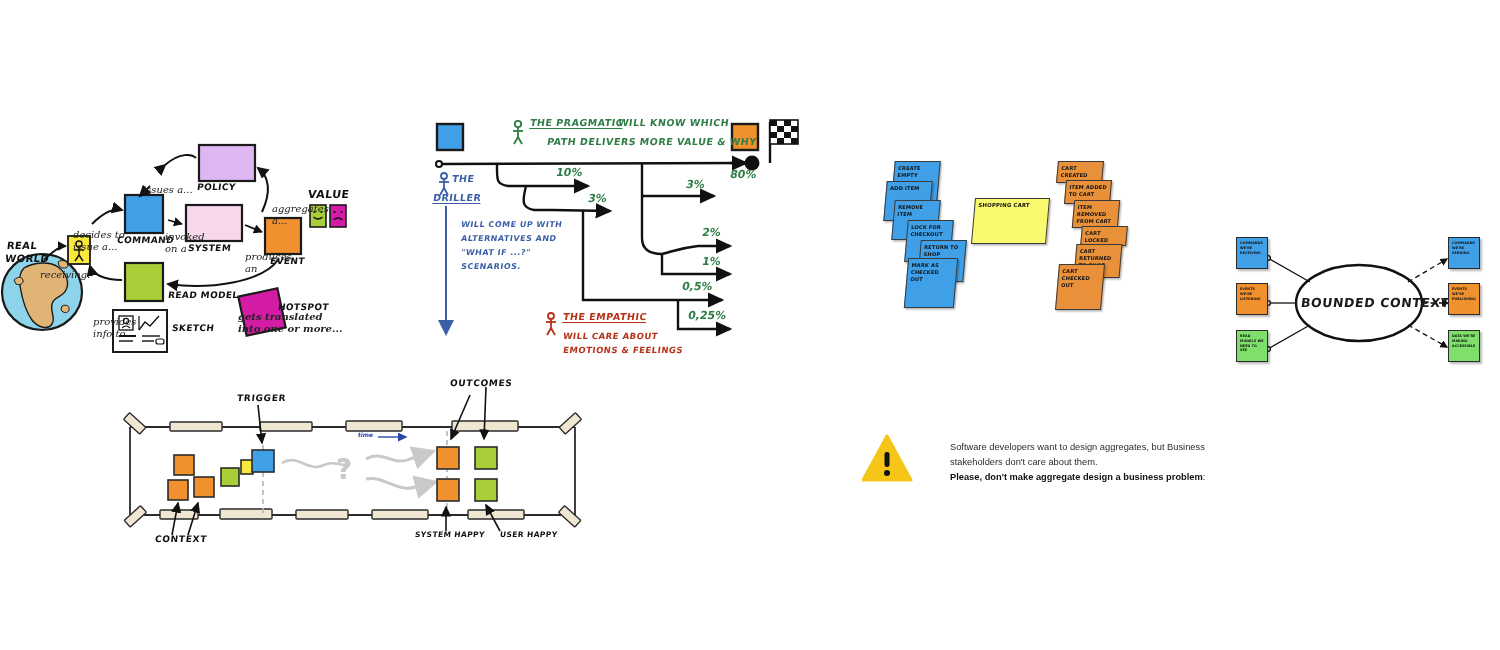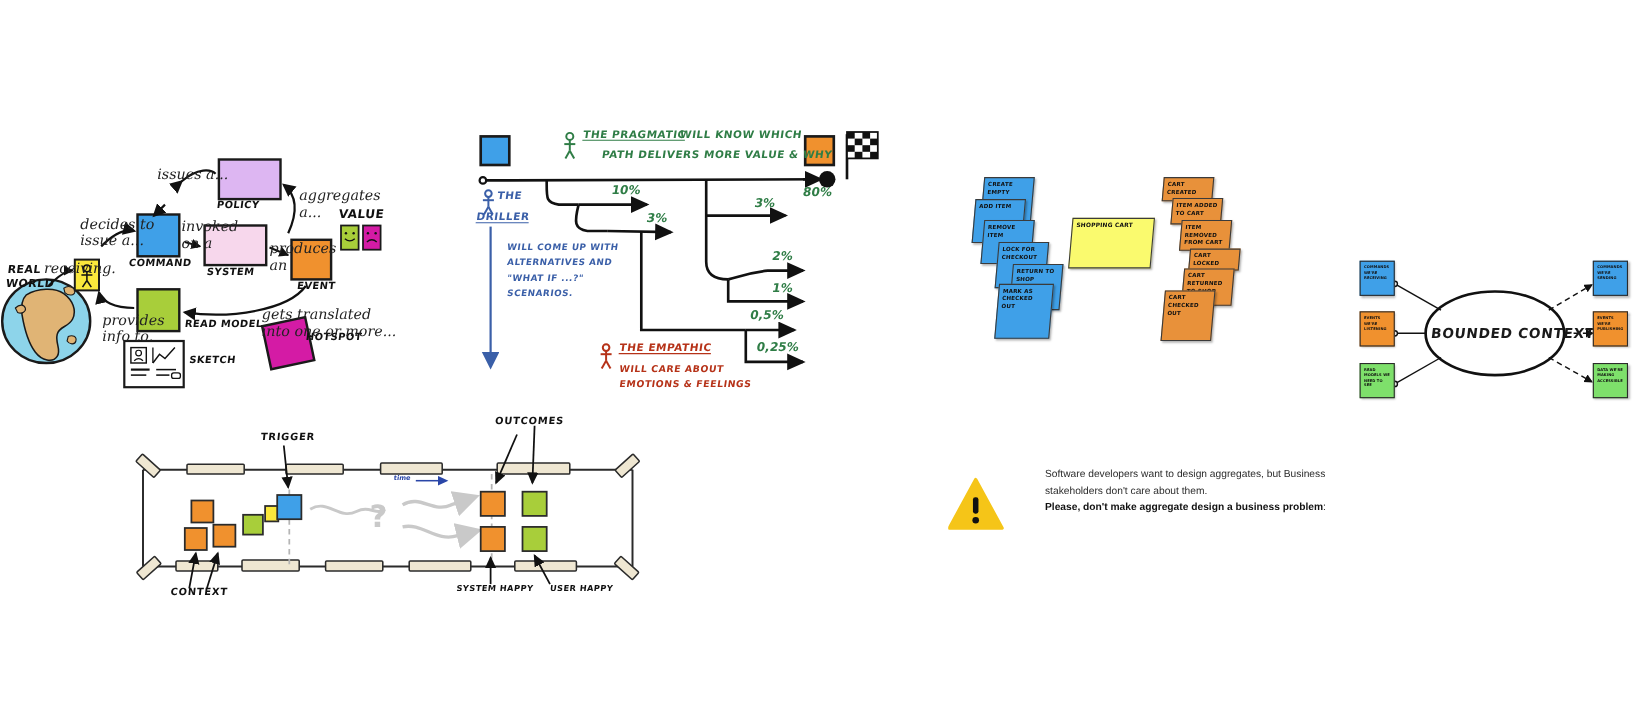--- a/index.html
+++ b/index.html
@@ -6,22 +6,22 @@
   html,body{margin:0;padding:0;background:#ffffff;}
   body{width:1500px;height:650px;position:relative;overflow:hidden;
        font-family:"Liberation Sans",sans-serif;color:#1a1a1a;}
   .canvas{position:absolute;inset:0;}
   .abs{position:absolute;}
 
   
   .d1lbl{font-family:"DejaVu Sans",sans-serif;font-weight:700;font-size:9px;
          color:#111;text-transform:uppercase;letter-spacing:.4px;
          transform:skewX(-7deg);white-space:nowrap;}
-  .d1note{font-family:"DejaVu Serif",serif;font-style:italic;font-size:13px;
-          color:#222;line-height:1.15;white-space:nowrap;}
+  .d1note{font-family:"DejaVu Serif",serif;font-style:italic;font-size:10px;
+          color:#222;line-height:1.15;white-space:nowrap;margin-top:31px;}
 
   
   .green{color:#2f7d46;}
   .blue2{color:#3a5fa8;}
   .red2{color:#b63218;}
   .d2txt{font-family:"DejaVu Sans",sans-serif;font-weight:700;font-size:9.5px;
          letter-spacing:.5px;transform:skewX(-8deg);white-space:nowrap;
          text-transform:uppercase;line-height:1.35;}
   .d2pct{font-family:"DejaVu Sans",sans-serif;font-weight:700;font-size:11px;
          color:#2f7d46;transform:skewX(-10deg);white-space:nowrap;}
@@ -173,21 +173,21 @@
 
   <div class="abs d1note" style="left:143px;top:33px;">issues a...</div>
   <div class="abs d1note" style="left:272px;top:52px;white-space:pre;">aggregates
 a...</div>
   <div class="abs d1note" style="left:73px;top:78px;white-space:pre;">decides to
 issue a...</div>
   <div class="abs d1note" style="left:165px;top:80px;white-space:pre;">invoked
 on a</div>
   <div class="abs d1note" style="left:245px;top:100px;white-space:pre;">produces
 an</div>
-  <div class="abs d1note" style="left:238px;top:160px;white-space:pre;">gets translated
+  <div class="abs d1note" style="left:238px;top:160px;white-space:pre;font-weight:bold;">gets translated
 into one or more...</div>
   <div class="abs d1note" style="left:93px;top:165px;white-space:pre;">provides
 info to.</div>
   <div class="abs d1note" style="left:40px;top:118px;">receiving.</div>
 </div>
 
 <div class="abs" style="left:430px;top:110px;width:380px;height:260px;">
 
   <svg width="380" height="260" style="position:absolute;left:0;top:0;overflow:visible;">
     <defs>
@@ -349,21 +349,21 @@
   <div class="bc-note" style="left:220px;top:58px;width:32px;height:32px;background:#F0912E;">Events we're publishing</div>
   <div class="bc-note" style="left:220px;top:105px;width:32px;height:32px;background:#7EE06B;">Data we're making accessible</div>
 </div>
 
 <div class="warn-wrap" style="left:862px;top:424px;">
   <svg width="52" height="58" style="flex:0 0 auto;margin-top:8px;">
     <path d="M25,4 L49,48 L1,48 Z" fill="#F5C518" stroke="#F5C518" stroke-width="3" stroke-linejoin="round"></path>
     <rect x="22.5" y="20" width="5" height="15" rx="2.2" fill="#111"></rect>
     <circle cx="25" cy="41" r="3" fill="#111"></circle>
   </svg>
-  <div class="warn-text" style="margin-left:36px;margin-top:0;">
+  <div class="warn-text" style="margin-left:36px;margin-top:16px;">
     <span>Software developers want to design aggregates, but Business stakeholders don't  care about them.</span>
     <br>
     <b>Please, don't make aggregate design a business problem</b><span>:</span>
     <br>
   </div>
 </div>
 
 <div class="abs" style="left:110px;top:375px;width:480px;height:180px;">
 
   <svg width="480" height="180" style="position:absolute;left:0;top:0;overflow:visible;">

